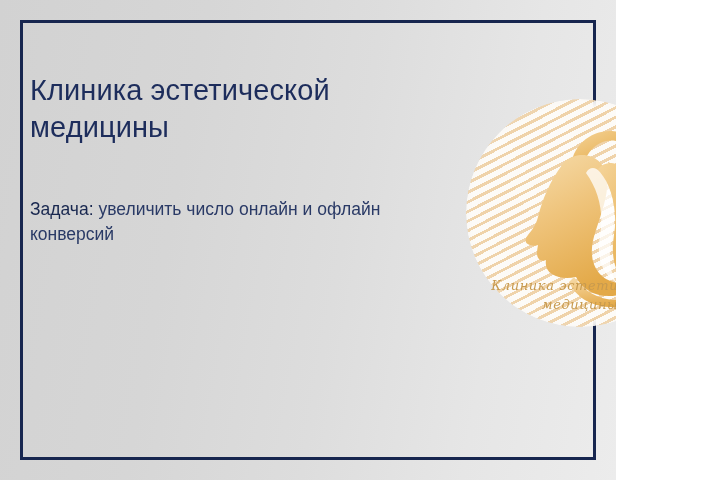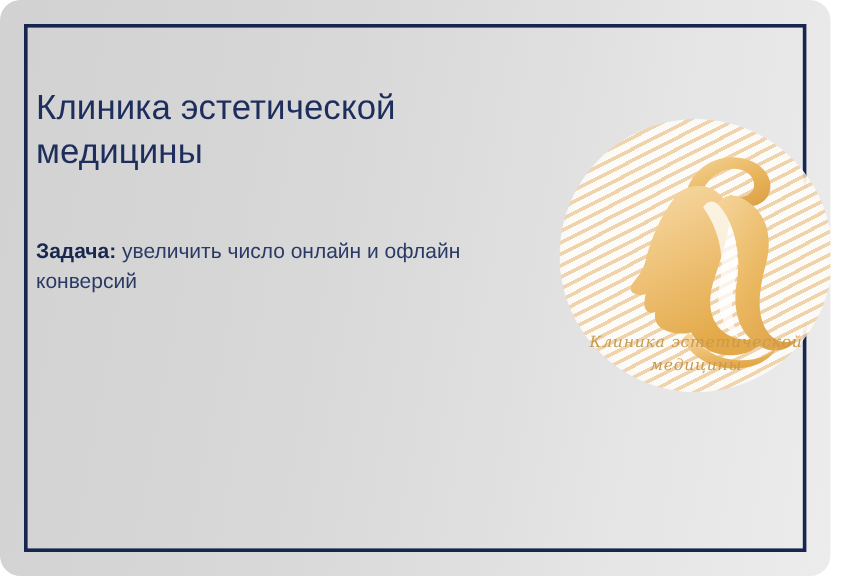--- a/index.html
+++ b/index.html
@@ -9,25 +9,24 @@
   body {
     width: 720px;
     height: 480px;
     overflow: hidden;
     font-family: "Liberation Sans", sans-serif;
     background: #ffffff;
   }
 
   .slide {
     position: relative;
-    width: 692px;
+    width: 616px;
     height: 480px;
     background: linear-gradient(100deg, #d2d2d2 0%, #d6d6d6 30%, #dddddd 55%, #e6e6e6 78%, #ececec 100%);
     overflow: hidden;
-    border-radius: 17px;
   }
 
   
   .frame {
     position: absolute;
     left: 20px;
     top: 20px;
     right: 20px;
     bottom: 20px;
     border: 3px solid #17264f;
@@ -57,21 +56,21 @@
     color: #2a3a66;
     font-size: 17.5px;
     line-height: 1.42;
     margin: 0;
   }
   .para-task { margin-top: 51px; }
   .para-result { margin-top: 33px; }
 
   .para b {
     color: #18274f;
-    font-weight: 700;
+    font-weight: 400;
   }
 
   
   .logo {
     position: absolute;
     left: 466px;
     top: 99px;
     width: 228px;
     height: 228px;
   }

